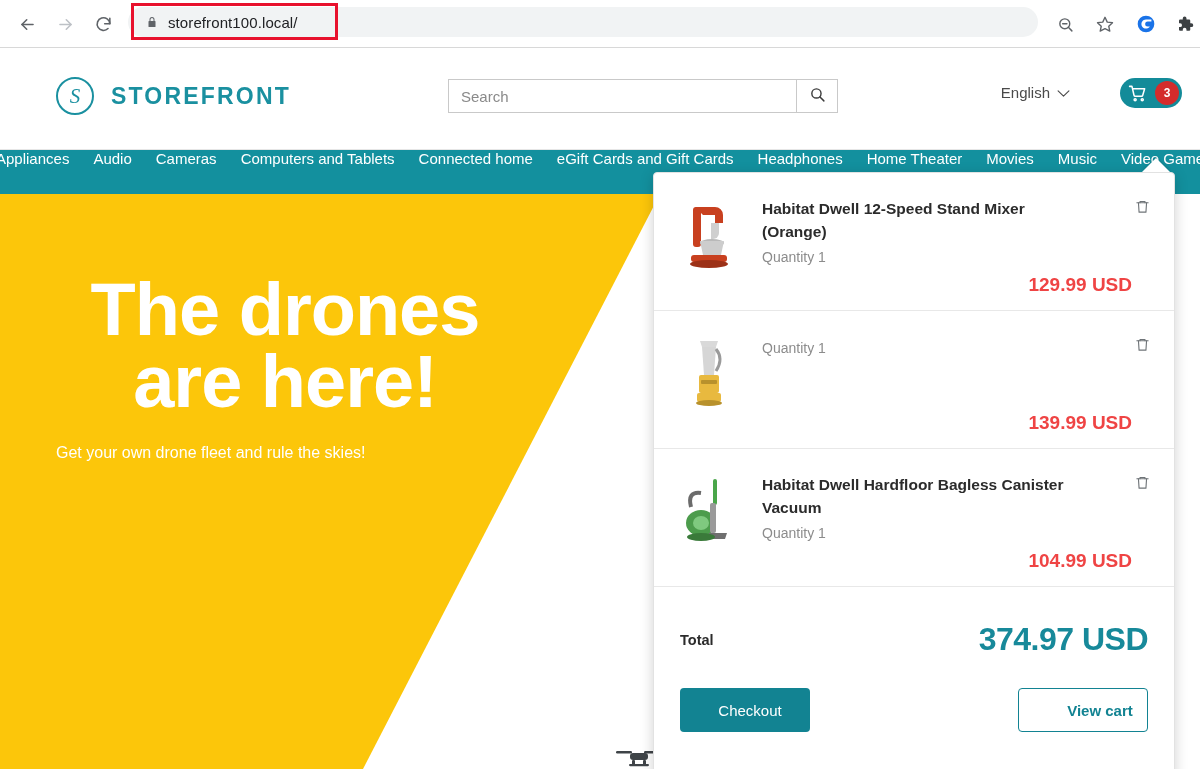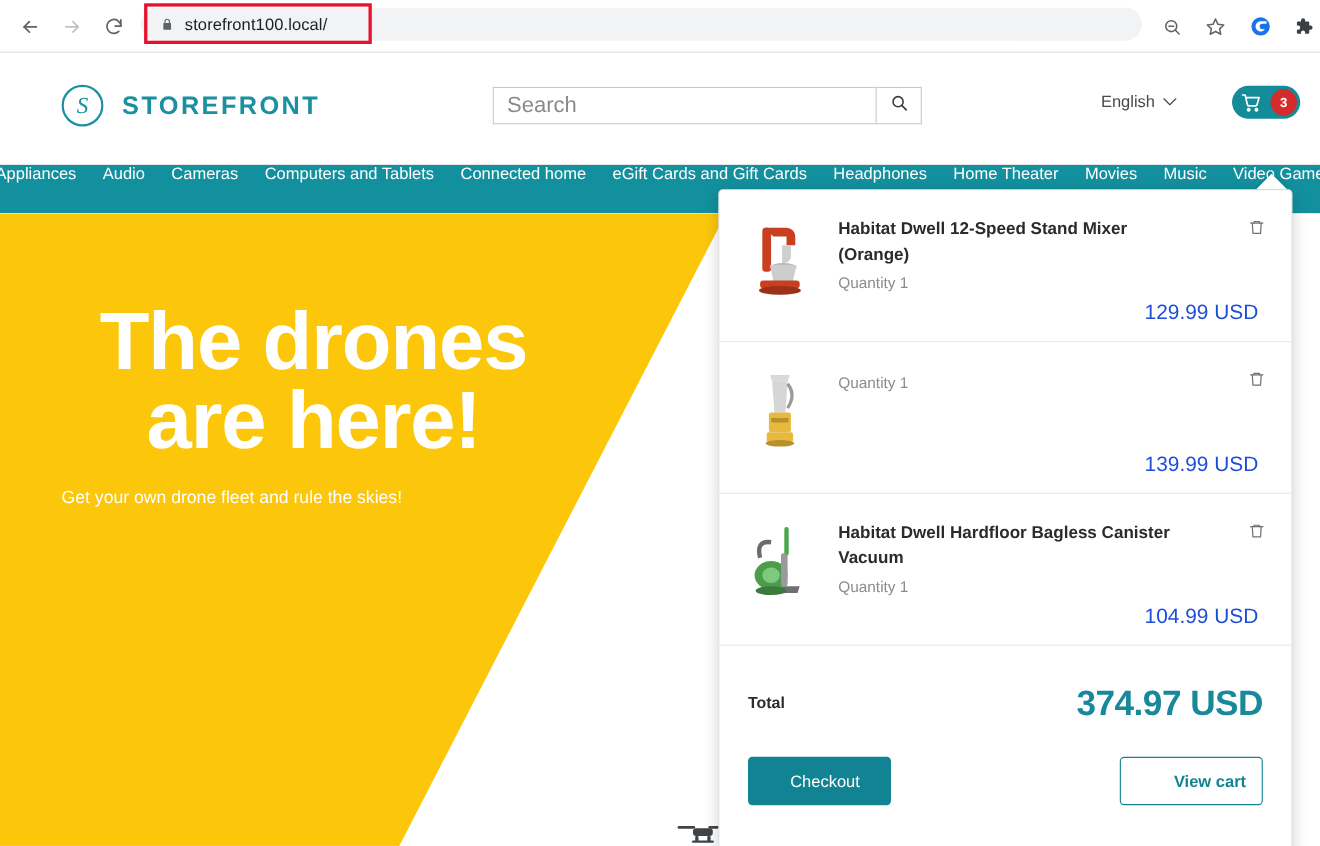--- a/index.html
+++ b/index.html
@@ -135,21 +135,21 @@
     width: 390px; height: 34px;
     display: flex;
     box-sizing: border-box;
   }
   .search-input {
     flex: 1;
     height: 34px;
     border: 1px solid #c9c9c9;
     border-right: none;
     padding: 0 12px;
-    font-size: 20px;
+    font-size: 15px;
     color: #333;
     font-family: "Liberation Sans", sans-serif;
     outline: none;
     box-sizing: border-box;
     background: #fff;
   }
   .search-input::placeholder { color: #8a8a8a; }
   .search-btn {
     width: 42px; height: 34px;
     border: 1px solid #c9c9c9;
@@ -311,24 +311,24 @@
     line-height: 1.5;
     max-width: 330px;
   }
   .cart-qty {
     margin-top: 5px;
     font-size: 14px;
     color: #8c8c8c;
   }
   .cart-price {
     position: absolute;
-    right: 4px; bottom: -4px;
+    right: 16px; bottom: -4px;
     font-size: 19px;
-    font-weight: normal;
-    color: #1d4ed8;
+    font-weight: bold;
+    color: #ef4444;
     white-space: nowrap;
   }
   .cart-remove {
     position: absolute;
     right: 24px; top: 25px;
     color: #6f7478;
     cursor: pointer;
     display: flex;
   }
 

